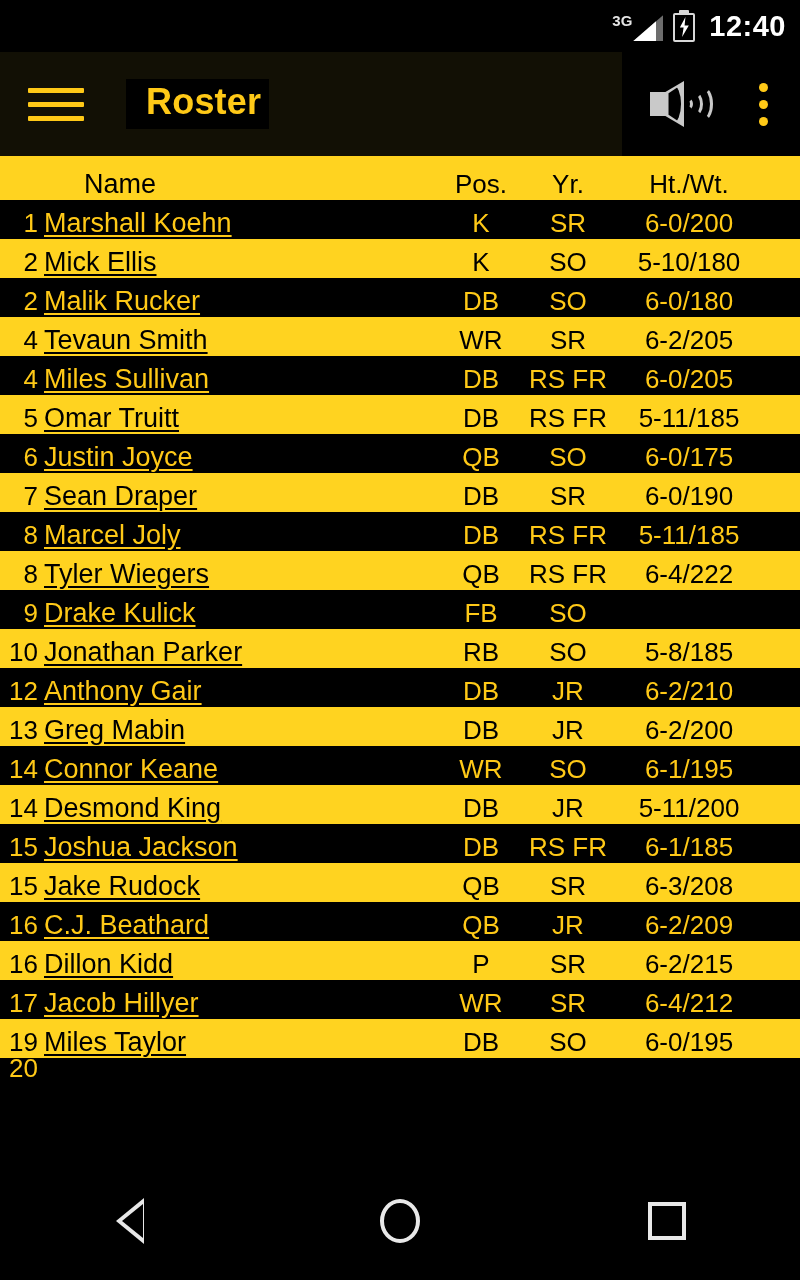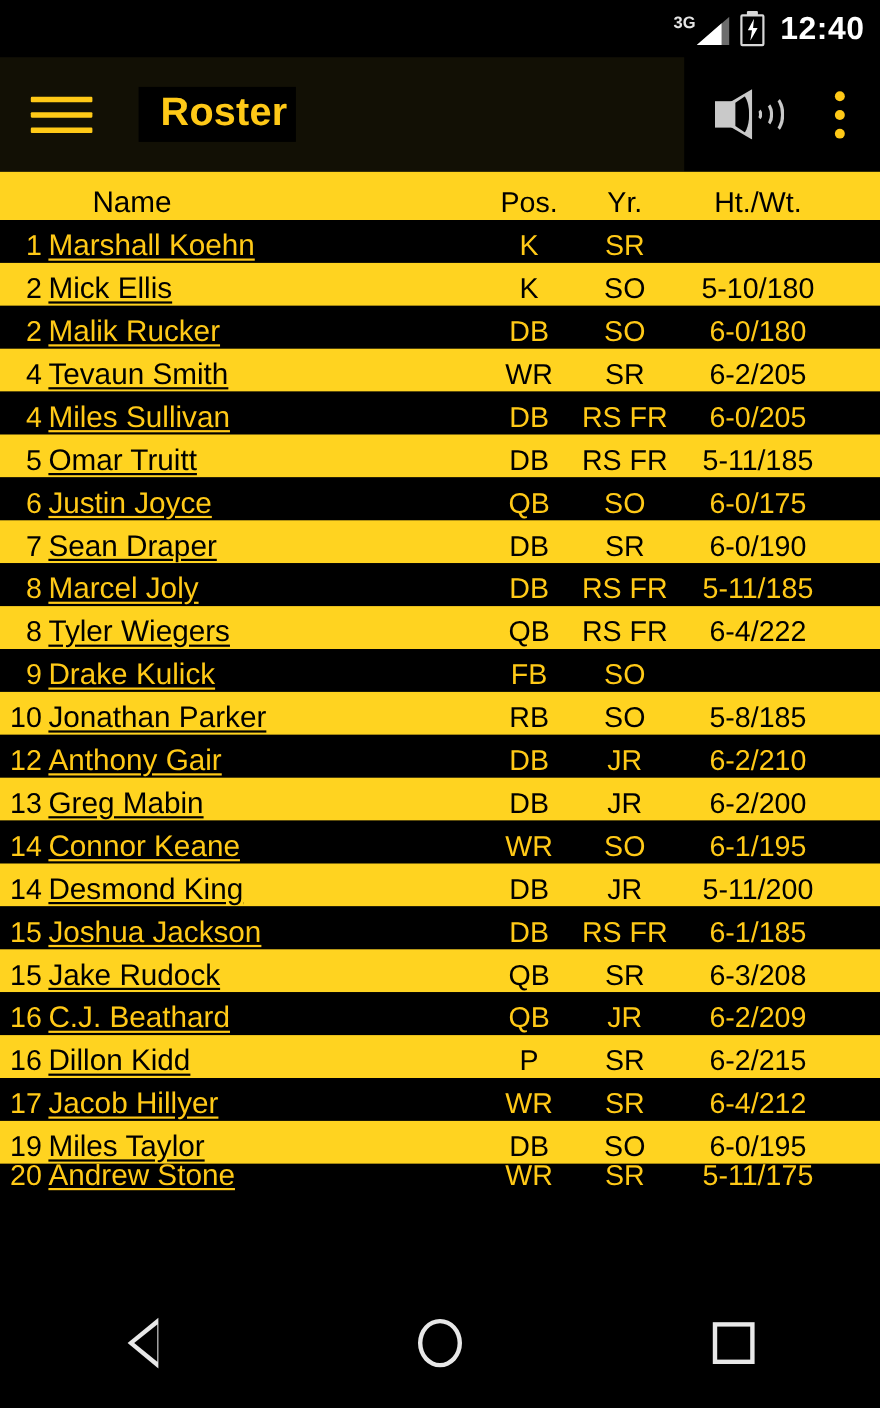--- a/index.html
+++ b/index.html
@@ -133,21 +133,21 @@
   .c-ht   { flex:0 0 150px; text-align:center; font-size:26px; }
   .c-star { flex:1 1 auto; position:relative; }
   .c-star .star {
     position:absolute; left:34px; top:-17px; font-size:30px; line-height:1;
   }
   .row.head .c-num { }
   .row.head .c-name { padding-left:44px; }
   .row.head .c-star .hdr-s {
     position:absolute; left:34px; top:-17px; font-size:27px; line-height:1;
   }
-  .row.clipped { height:30px; overflow:hidden; align-items:flex-start; }
+  .row.clipped { height:30px; overflow:hidden; align-items:flex-start;flex-direction:column; }
   .row.clipped > * { margin-top:-5px; }
 
   
   .navbar {
     position:absolute; bottom:0; left:0; width:800px; height:118px;
     background:#000; display:flex; align-items:center; justify-content:space-around;
   }
   .nav-btn { width:150px; height:118px; display:flex; align-items:center; justify-content:center; cursor:pointer; }
   .nav-back-i { position:relative; width:34px; height:46px; }
   .nav-back-i::before {
@@ -224,20 +224,21 @@
       <div class="c-star">
         <span class="hdr-s">S</span>
       </div>
     </div>
     <div id="rows">
         <div class="row odd">
           <div class="c-num">1</div>
           <div class="c-name"><span class="lnk">Marshall Koehn</span></div>
           <div class="c-pos">K</div>
           <div class="c-yr">SR</div>
+          <div class="c-ht">6-0/200</div>
           <div class="c-star"></div>
         </div>
         <div class="row even">
           <div class="c-num">2</div>
           <div class="c-name"><span class="lnk">Mick Ellis</span></div>
           <div class="c-pos">K</div>
           <div class="c-yr">SO</div>
           <div class="c-ht">5-10/180</div>
           <div class="c-star"></div>
         </div>

